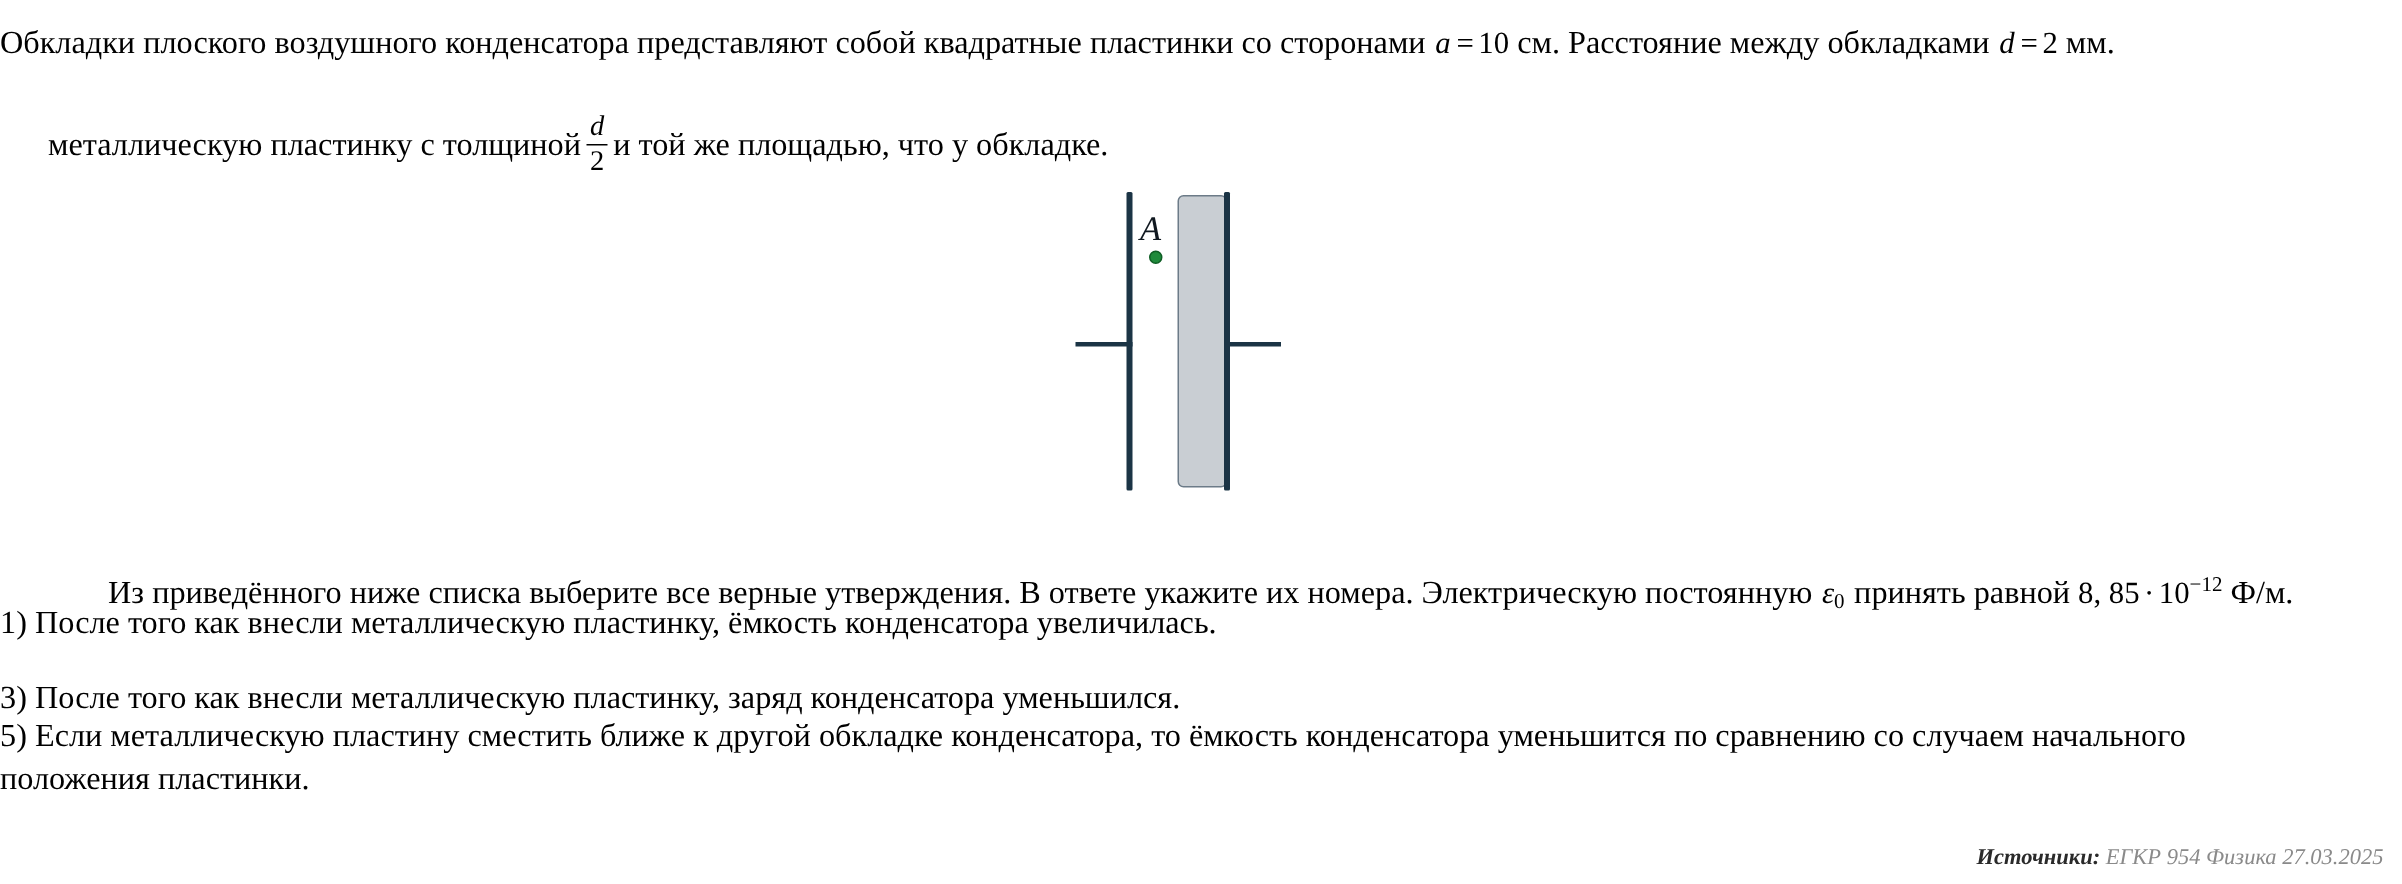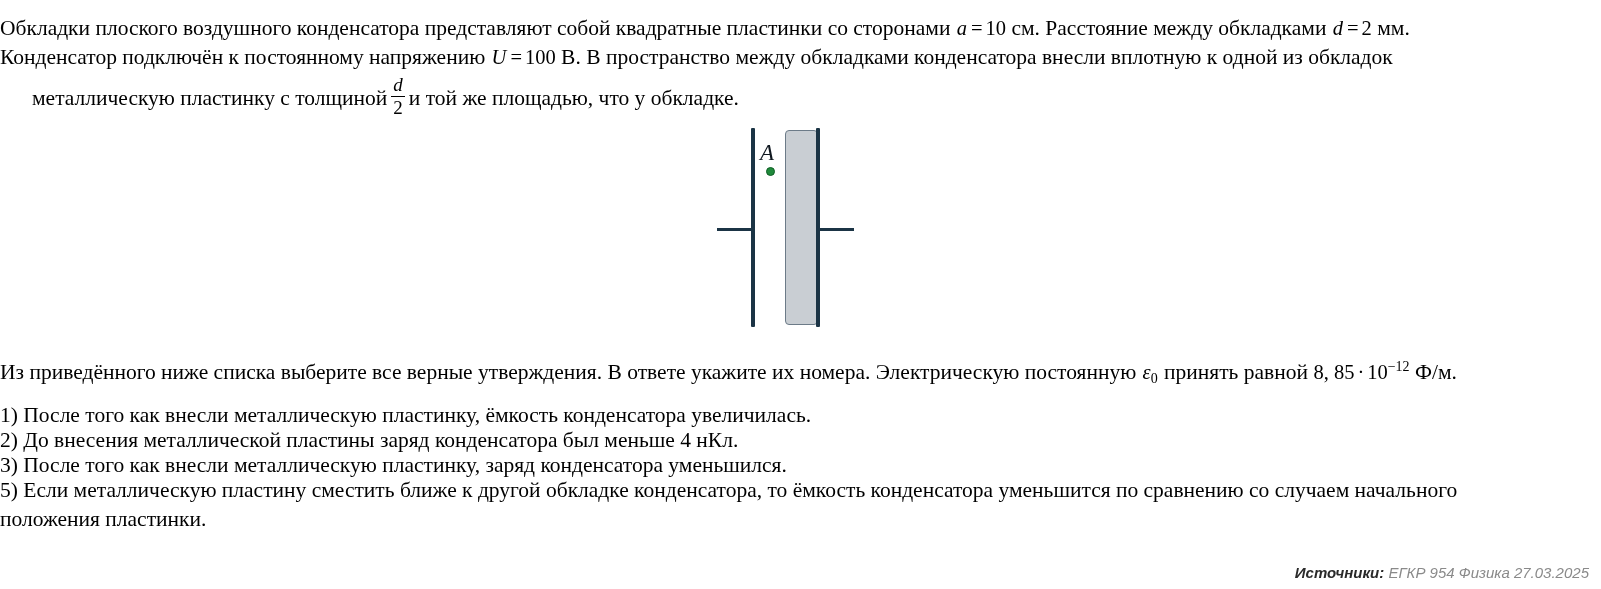--- a/index.html
+++ b/index.html
@@ -139,71 +139,65 @@
     font-size: 23px;
     color: #101820;
     font-family: "Liberation Serif", "DejaVu Serif", serif;
   }
 
   
   .footer {
     position: absolute;
     right: 12px;
     bottom: 8px;
-    font-family: Liberation Sans, sans-serif;
+    font-family: Liberation Serif, serif;
     font-size: 15px;
     font-style: italic;
     white-space: nowrap;
   }
   .footer .flabel { color: #2a2a2a; font-weight: bold; }
   .footer .fvalue { color: #8a8a8a; }
 </style>
 </head>
 <body>
 
 <div class="page">
 
   <div class="para" style="top:2px;">
     <span>Обкладки плоского воздушного конденсатора представляют собой квадратные пластинки со сторонами</span>
     <span class="m">a</span><span class="mop">=</span><span class="mn">10</span>
     <span>см. Расстояние между обкладками</span>
     <span class="m">d</span><span class="mop">=</span><span class="mn">2</span>
     <span>мм.</span>
   </div>
 
-  <div class="para" style="top:31px;">
-    <span>Конденсатор подключён к постоянному напряжению</span>
-    <span class="m">U</span><span class="mop">=</span><span class="mn">100</span>
-    <span>В. В пространство между обкладками конденсатора внесли вплотную к одной из обкладок</span>
-  </div>
 
   <div class="para" style="top:62px;padding-left:32px;">
     <span>металлическую пластинку с толщиной</span><span class="frac"><span class="num">d</span><span class="bar"></span><span class="den">2</span></span><span>и той же площадью, что у обкладке.</span>
   </div>
 
   <div class="figure">
     <div class="wire wire-left"></div>
     <div class="wire wire-right"></div>
     <div class="plate plate-left"></div>
     <div class="metal-slab"></div>
     <div class="plate plate-right"></div>
     <div class="point-label">A</div>
     <div class="point-dot"></div>
   </div>
 
-  <div class="para" style="top:340px;">
+  <div class="para" style="top:364px;text-align:center;">
     <span>Из приведённого ниже списка выберите все верные утверждения. В ответе укажите их номера. Электрическую постоянную</span>
     <span class="m"><span>ε</span><span class="sub">0</span></span>
     <span>принять равной</span>
     <span class="mn">8, 85</span><span class="mop">·</span><span class="mn">10</span><span class="sup">−12</span>
     <span>Ф/м.</span>
   </div>
 
   <div class="stmt" style="top:401px;">1) После того как внесли металлическую пластинку, ёмкость конденсатора увеличилась.</div>
-  <div class="stmt" style="top:426px;">2) До внесения металлической пластины заряд конденсатора был меньше 4 нКл.</div>
   <div class="stmt" style="top:451px;">3) После того как внесли металлическую пластинку, заряд конденсатора уменьшился.</div>
   <div class="stmt" style="top:476px; width:1560px;">5) Если металлическую пластину сместить ближе к другой обкладке конденсатора, то ёмкость конденсатора уменьшится по сравнению со случаем начального положения пластинки.</div>
 
 
   <div class="footer">
     <span class="flabel">Источники:</span>
     <span class="fvalue">ЕГКР 954 Физика 27.03.2025</span>
   </div>
 
 </div>

